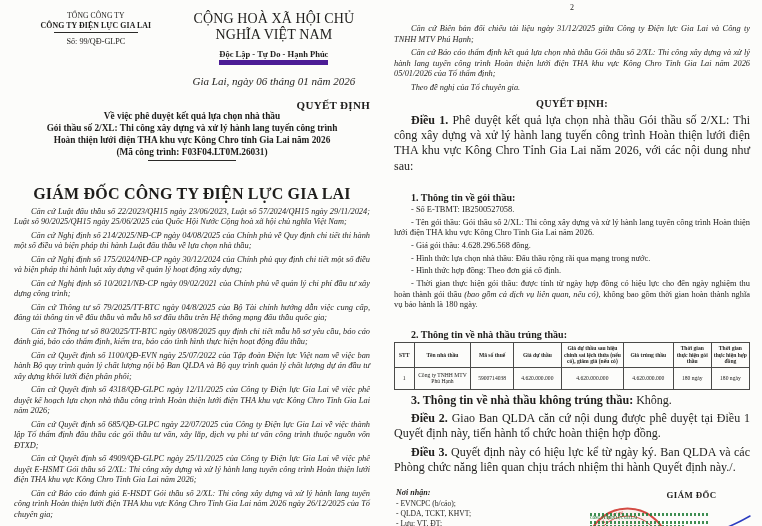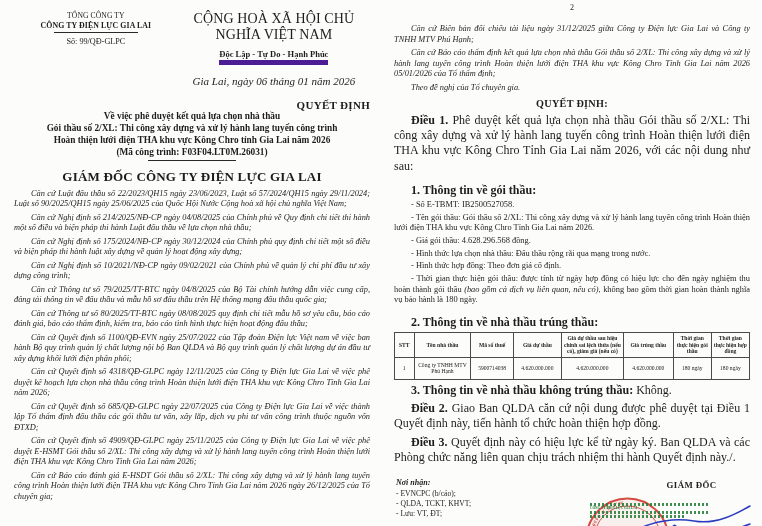--- a/index.html
+++ b/index.html
@@ -26,35 +26,35 @@
   .doc-number { font-size: 8.2px; margin-top: 4px; }
   .motto1 { font-weight: normal; font-size: 14px; letter-spacing: .1px; }
   .motto2 { font-weight: bold; font-size: 8.5px; margin-top: 4px; display: inline-block; padding-bottom: 1px; border-bottom: 5px solid #4c1d95; }
   .date-line { font-style: italic; font-size: 11px; margin-top: 10px; }
 
   
   .title-block { text-align: center; margin-top: 12px; }
   .title-main { font-weight: bold; font-size: 11px; letter-spacing: .3px; text-align: right; }
   .title-sub { font-weight: bold; font-size: 9.3px; line-height: 1.28; }
   .rule-title { width: 88px; margin: 1px auto 0; }
-  .issuer { text-align: center; font-weight: bold; font-size: 13px; margin: 8px 0 4px; letter-spacing: .2px; }
+  .issuer { text-align: center; font-weight: bold; font-size: 16px; margin: 24px 0 4px; letter-spacing: .2px; }
 
   
   .recital {
     font-style: italic; font-size: 8.35px; line-height: 1.26;
     text-align: justify; text-indent: 17px; margin-bottom: 3px;
   }
 
   
   .page-no { text-align: center; font-size: 8px; }
   .p2-recitals { margin-top: 12px; }
   .decision-heading { text-align: center; font-weight: bold; font-size: 10.2px; margin: 5px 0 4px; letter-spacing: .3px; }
   .body-p { font-size: 12px; line-height: 1.27; text-align: justify; text-indent: 17px; margin-bottom: 3px; }
   .body-p b { font-weight: bold; }
-  .sec-heading { font-weight: bold; font-size: 12px; text-indent: 17px; margin: 9px 0 2px; }
+  .sec-heading { font-weight: bold; font-size: 10px; text-indent: 17px; margin: 18px 0 2px; }
   .bullet { font-size: 8.4px; line-height: 1.27; text-align: justify; text-indent: 17px; margin-bottom: 2px; }
   .bullet .em { font-style: italic; }
 
   
   table.bids { width: 100%; border-collapse: collapse; margin: 2px 0 3px; }
   table.bids th, table.bids td {
     border: 1px solid #4a4a48; font-size: 5.6px; line-height: 1.18;
     text-align: center; vertical-align: middle; padding: 2px 1px;
     font-family: "Liberation Serif", serif;
   }

